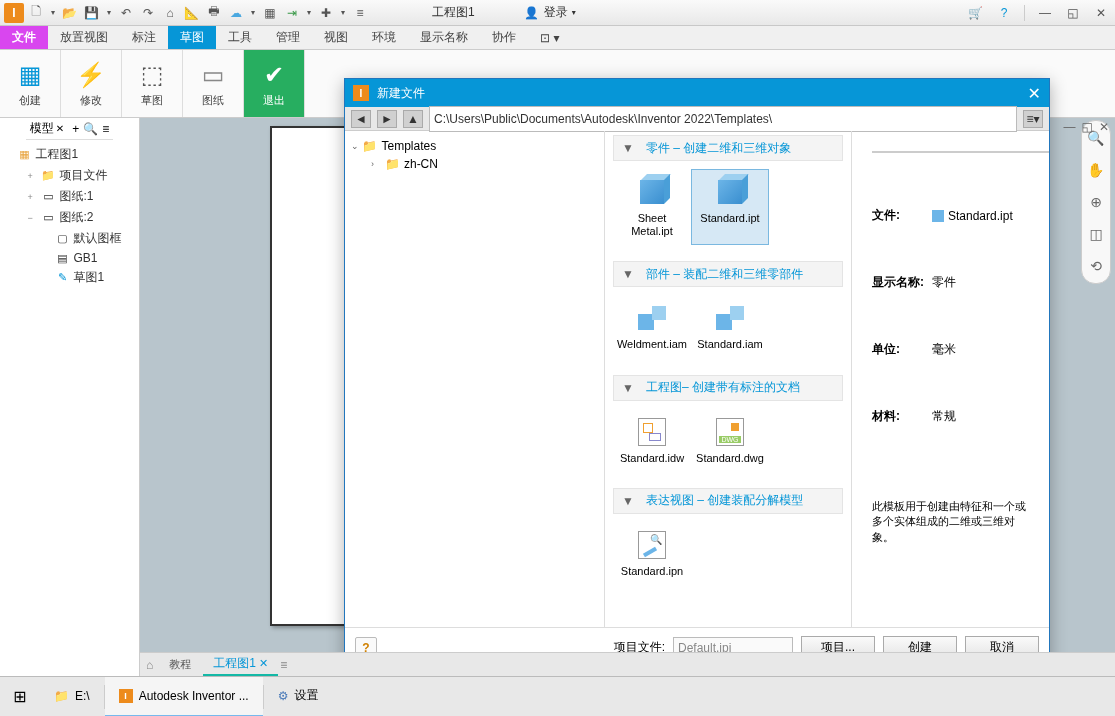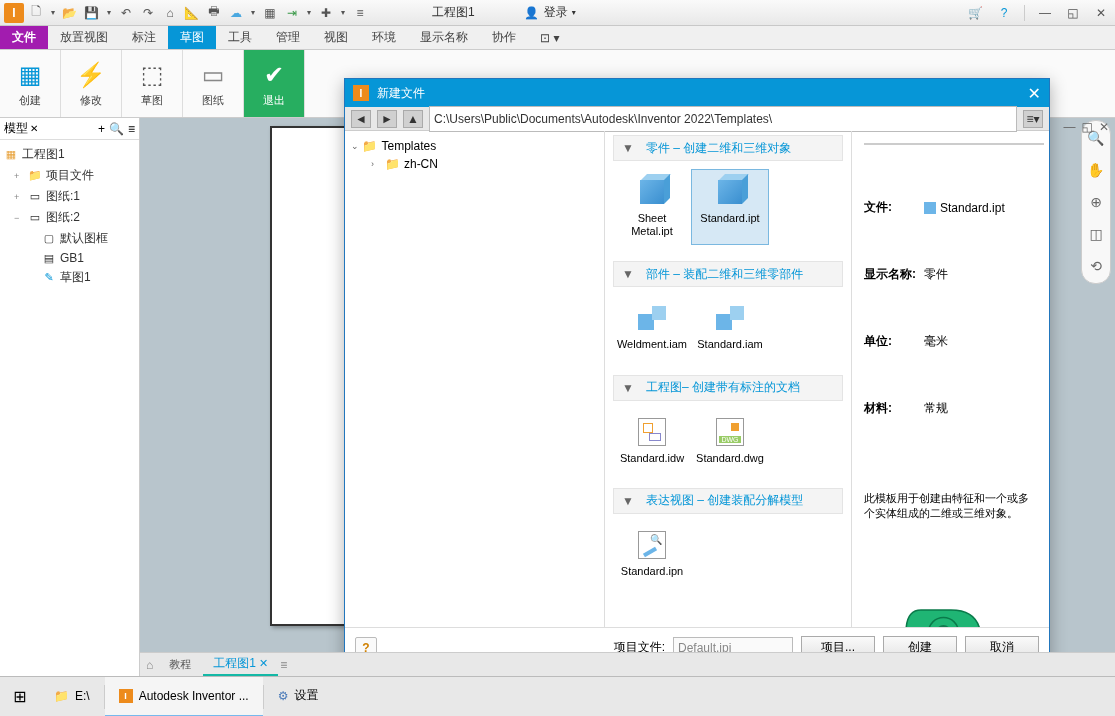--- a/index.html
+++ b/index.html
@@ -11,34 +11,34 @@
 .tb-sep { width: 1px; height: 16px; background: #ccc; margin: 0 2px; }
 .tb-title { margin-left: 60px; margin-right: 40px; font-size: 12px; color: #333; }
 .search-box { width: 180px; height: 20px; border: 1px solid #bbb; background: #fff; padding: 0 4px; color: #888; font-style: italic; display: flex; align-items: center; }
 .search-box::before { content: "▶"; font-size: 8px; margin-right: 4px; color: #999; font-style: normal; }
 .login-btn { margin-left: 8px; display: flex; align-items: center; gap: 4px; color: #333; cursor: pointer; }
 .topbar-right { margin-left: auto; display: flex; align-items: center; gap: 8px; }
 
 
 .ribbon-tabs { height: 24px; background: #f0f0f0; display: flex; border-bottom: 1px solid #ccc; }
 .rtab { padding: 0 12px; display: flex; align-items: center; color: #444; cursor: pointer; }
-.rtab.file { background: #a21caf; color: #fff; font-weight: bold; }
+.rtab.file { background: #d946ef; color: #fff; font-weight: bold; }
 .rtab.active { background: #0696d7; color: #fff; }
 
 
 .ribbon-body { height: 68px; background: #fafafa; border-bottom: 1px solid #ccc; display: flex; }
 .rgroup { border-right: 1px solid #ddd; display: flex; flex-direction: column; align-items: center; justify-content: center; padding: 4px 14px; }
 .rgroup-icon { width: 32px; height: 32px; display: flex; align-items: center; justify-content: center; font-size: 24px; }
 .rgroup-label { font-size: 11px; color: #444; margin-top: 2px; }
 .rgroup.exit { background: #27ae60; }
 .rgroup.exit .rgroup-label { color: #fff; }
 
 
 .main { position: absolute; top: 118px; left: 0; right: 0; bottom: 40px; display: flex; }
-.model-panel { width: 140px; background: #fff; border-right: 1px solid #ccc; display: flex; flex-direction: column; }
+.model-panel { width: 140px; background: #fff; border-right: 1px solid #ccc; display: flex; flex-direction: column; align-items: center; }
 .model-header { height: 22px; border-bottom: 1px solid #ddd; display: flex; align-items: center; padding: 0 4px; gap: 4px; font-size: 11px; }
 .model-header .tab { display: flex; align-items: center; gap: 2px; }
 .model-header .spacer { flex: 1; }
 .model-tree { padding: 4px 0; font-size: 11px; color: #333; }
 .tree-item { padding: 2px 4px; display: flex; align-items: center; gap: 4px; cursor: pointer; }
 .tree-item.l1 { padding-left: 14px; }
 .tree-item.l2 { padding-left: 28px; }
 .tree-toggle { width: 10px; color: #888; font-size: 9px; }
 .tree-icon { width: 14px; height: 14px; display: inline-flex; align-items: center; justify-content: center; font-size: 11px; }
 
@@ -81,21 +81,21 @@
 .dwg-icon { width:28px; height:28px; background:#fff; border:1px solid #999; position:relative; display:flex; align-items:flex-end; justify-content:center; }
 .dwg-icon::before { content:""; position:absolute; top:4px; right:4px; width:8px; height:8px; background:#f0a030; }
 .dwg-icon .tag { font-size:7px; background:#9c6; color:#fff; padding:0 2px; margin-bottom:2px; }
 .idw-icon { width:28px; height:28px; background:#fff; border:1px solid #999; position:relative; }
 .idw-icon::before { content:""; position:absolute; top:4px; left:4px; width:8px; height:8px; border:1px solid #f0a030; }
 .idw-icon::after { content:""; position:absolute; bottom:4px; right:4px; width:10px; height:6px; border:1px solid #88c; }
 .ipn-icon { width:28px; height:28px; background:#fff; border:1px solid #999; position:relative; }
 .ipn-icon::before { content:"🔍"; position:absolute; top:2px; right:2px; font-size:10px; }
 .ipn-icon::after { content:""; position:absolute; bottom:4px; left:4px; width:14px; height:4px; background:#6cb5e8; transform:rotate(-30deg); }
 
-.preview-panel { width: 198px; border-left: 1px solid #ddd; padding: 12px; display: flex; flex-direction: column; gap: 46px; }
+.preview-panel { width: 198px; border-left: 1px solid #ddd; padding: 20px; display: flex; flex-direction: column; gap: 46px; }
 .preview-img { width: 180px; height: 170px; background: linear-gradient(160deg,#e8eef5,#b0bccc); border: 1px solid #ccc; margin-bottom: 8px; }
 .meta-row { display: flex; font-size: 11px; margin-bottom: 4px; }
 .meta-label { width: 60px; font-weight: bold; }
 .meta-val { flex: 1; display: flex; align-items: center; gap: 4px; }
 .meta-cube { width:12px; height:12px; background:#6cb5e8; display:inline-block; }
 .meta-desc { font-size: 11px; margin-top: 24px; line-height: 1.4; }
 .part-3d { margin-top: 12px; width: 150px; height: 150px; align-self: center; position: relative; }
 .part-3d svg { width: 100%; height: 100%; }
 
 .dlg-footer { height: 40px; border-top: 1px solid #ddd; display: flex; align-items: center; padding: 0 10px; gap: 8px; }

